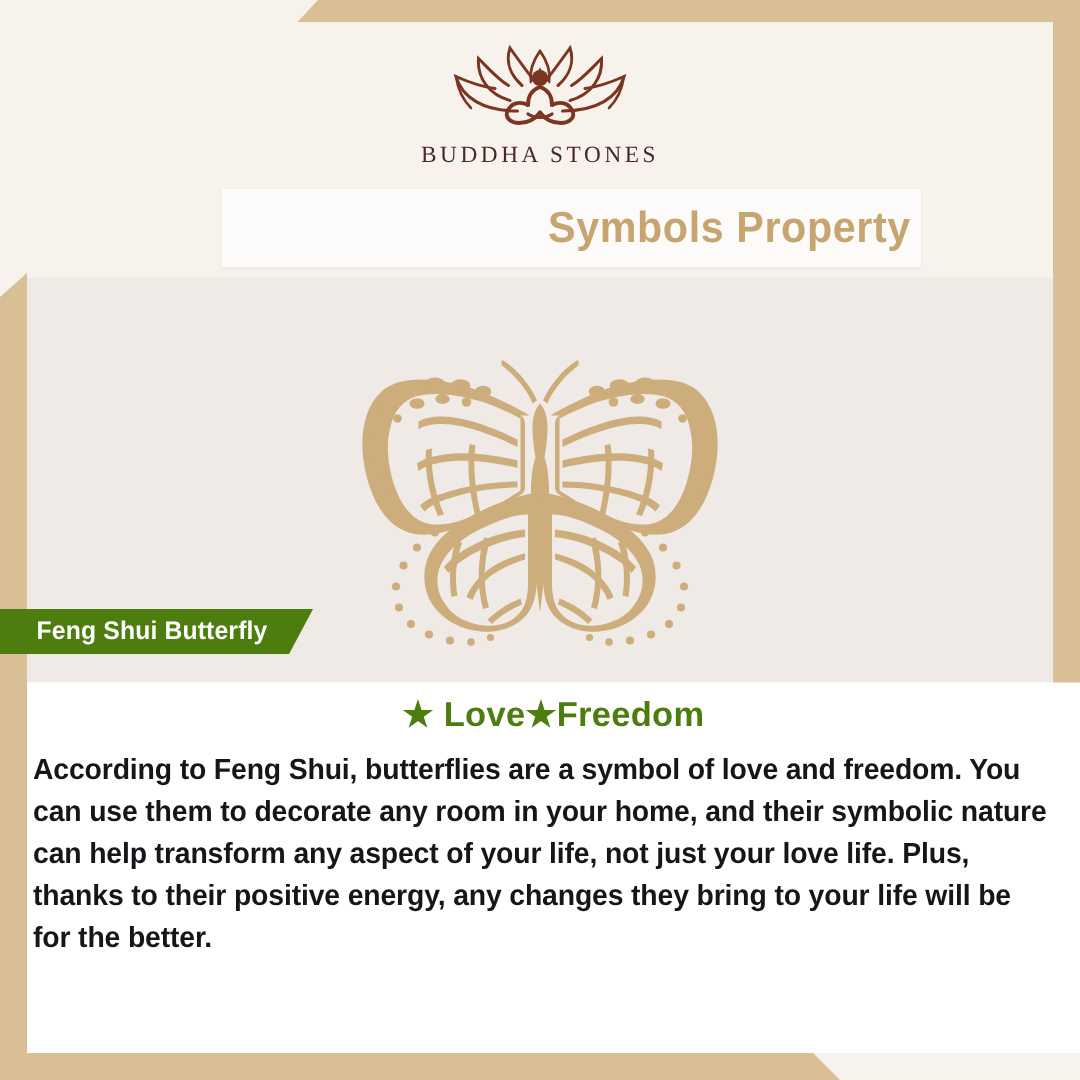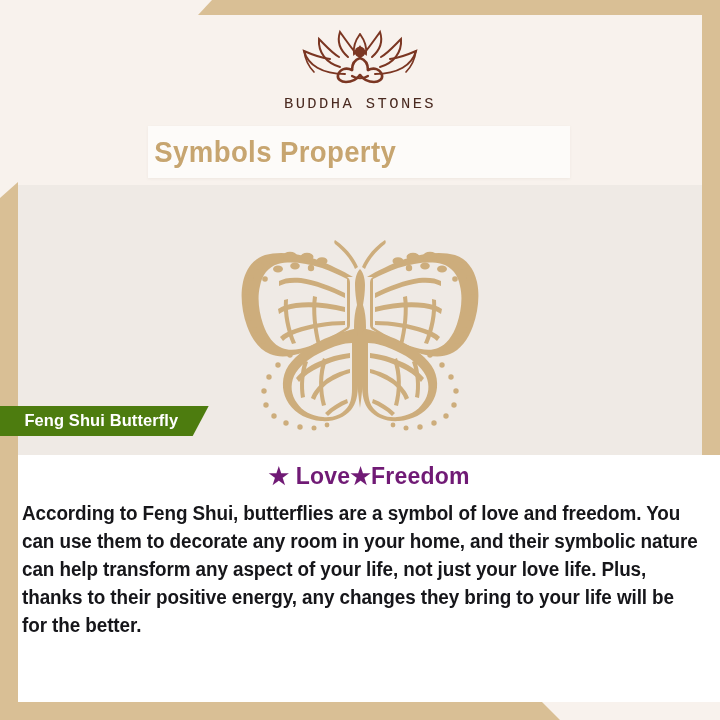--- a/index.html
+++ b/index.html
@@ -51,33 +51,33 @@
   }
   .logo-wrap {
     position: absolute;
     top: 12px; left: 0; right: 0;
     display: flex; flex-direction: column;
     align-items: center;
   }
   .logo-mark { width: 156px; height: 62px; display: block; }
   .logo-word {
     margin-top: 6px;
-    font-family: Liberation Mono, monospace;
+    font-family: Liberation Serif, serif;
     font-size: 15.5px;
     letter-spacing: 2.4px;
     color: #4a2a20;
     font-weight: 400;
   }
 
   
   .title-box {
     position: absolute;
-    left: 148px; top: 126px; width: 422px; height: 52px;
+    left: 148px; top: 126px; width: 466px; height: 52px;
     background: #fdfbf9;
-    display: flex; align-items: center; justify-content: flex-start;
+    display: flex; align-items: center; justify-content: flex-end;
     box-shadow: 0 1px 3px rgba(120,100,80,0.07);
   }
   .title-text {
     font-size: 29px;
     font-weight: bold;
     color: #c7a570;
     letter-spacing: 0.4px;
     text-shadow: 0 1px 0 #fffdfb;
     transform: scaleX(0.95);
   }
@@ -120,21 +120,21 @@
   .text-panel {
     position: absolute;
     left: 18px; top: 455px; right: 0; bottom: 18px;
     background: #ffffff;
   }
   .subhead {
     text-align: center;
     margin-top: 8px;
     font-size: 23px;
     font-weight: bold;
-    color: #701a75;
+    color: #4d7c0f;
     letter-spacing: 0.2px;
   }
   .body-copy {
     margin: 9px 0 0 4px;
     padding-right: 0;
     width: 696px;
     font-size: 19.4px;
     font-weight: bold;
     line-height: 28px;
     color: #16161a;

